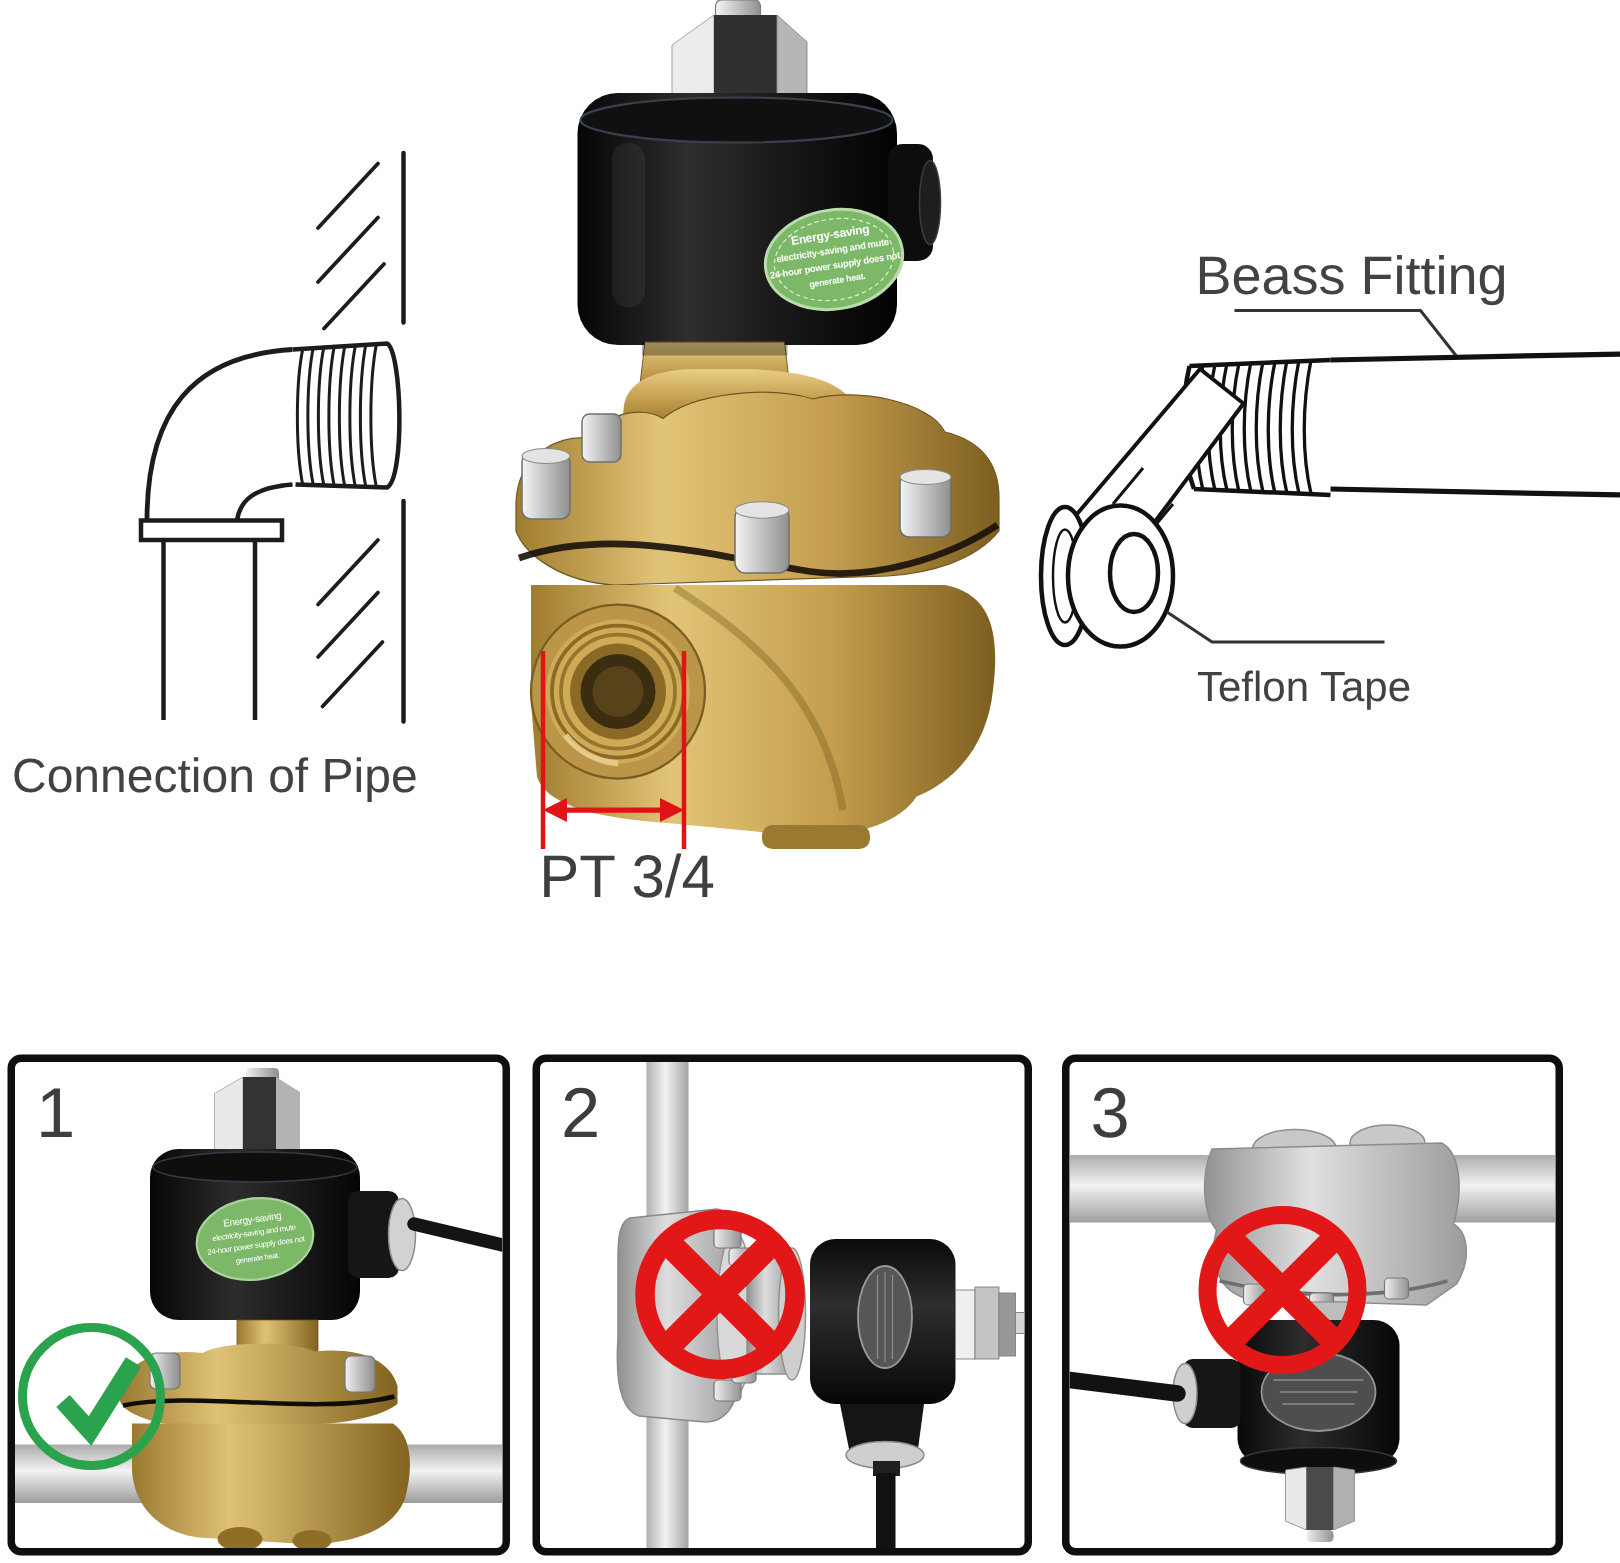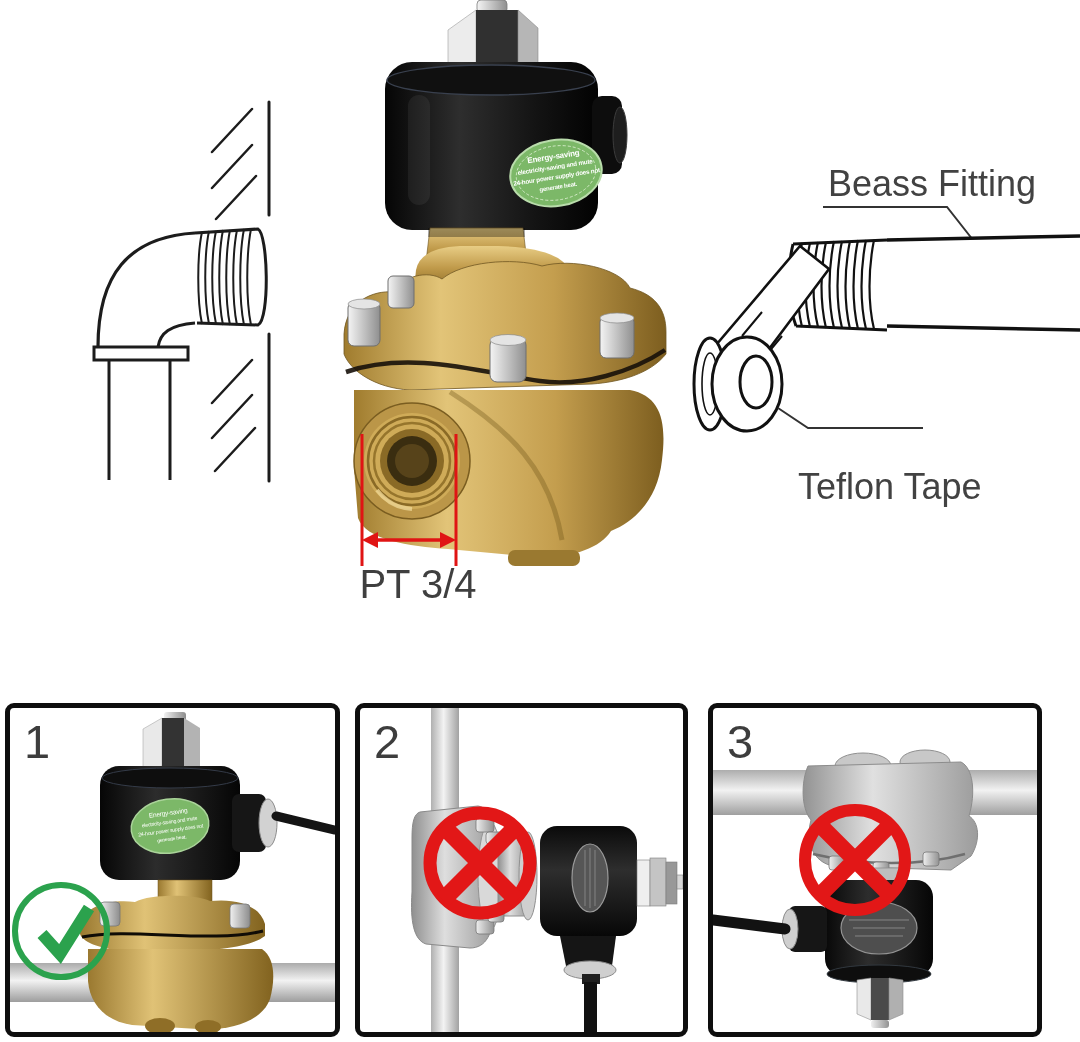--- a/index.html
+++ b/index.html
@@ -1,21 +1,21 @@
 <!DOCTYPE html>
 <html><head>
 <meta charset="utf-8">
 <style>
   html,body{margin:0;padding:0;background:#fff;}
   .stage{position:relative;width:1080px;height:1042px;background:#ffffff;overflow:hidden;
          font-family:"Liberation Sans","DejaVu Sans",sans-serif;}
   .abs{position:absolute;}
   .lbl{color:#424242;white-space:nowrap;}
-  .lbl-fitting{left:797px;top:163px;font-size:36px;margin-left:31px;}
-  .lbl-tape{left:798px;top:466px;font-size:36px;}
+  .lbl-fitting{left:797px;top:163px;font-size:36px;}
+  .lbl-tape{left:798px;top:442px;font-size:28px;}
   .lbl-connection{left:8px;top:499px;font-size:32px;}
   .caption{left:0;top:632px;width:1080px;text-align:center;font-size:30px;color:#3e3e3e;}
   .panel{position:absolute;top:703px;height:334px;border:5px solid #0e0e0e;border-radius:9px;
          background:#fff;box-sizing:border-box;overflow:hidden;}
   .panel-1{left:5px;width:335px;}
   .panel-2{left:355px;width:333px;}
   .panel-3{left:708px;width:334px;}
   .panel svg{position:absolute;left:0;top:0;}
   .panel-num{position:absolute;top:6px;left:14px;font-size:47px;color:#3d3d3d;}
   svg text{font-family:"Liberation Sans","DejaVu Sans",sans-serif;}
@@ -41,20 +41,21 @@
       <path d="M99,265 V385 M160,265 V385" stroke="#1c1c1c" stroke-width="3" fill="none"></path>
       <g>
         <path d="M185,138 L248,134 C258,139 260,224 248,230 L187,228" fill="#fff" stroke="#1c1c1c" stroke-width="3"></path>
         <path d="M192,137 C187,160 187,205 192,229 M199,136 C194,160 194,205 199,229
                  M206,136 C201,160 201,205 206,229 M213,135 C208,160 208,206 213,230
                  M220,135 C215,160 215,206 220,230 M227,135 C222,160 222,206 227,230
                  M234,134 C229,160 229,206 234,230 M241,134 C236,160 236,206 241,230" stroke="#1c1c1c" stroke-width="2" fill="none"></path>
       </g>
     </g>
   </svg>
+  <div class="abs lbl lbl-connection">Connection of Pipe</div>
 
   <svg class="abs" style="left:330px;top:0" width="370" height="610" viewBox="0 0 370 610">
     <defs>
       <linearGradient id="m-silver" x1="0" y1="0" x2="1" y2="0">
         <stop offset="0" stop-color="#f4f4f4"></stop>
           <stop offset="0.5" stop-color="#c2c2c2"></stop>
           <stop offset="1" stop-color="#8f8f8f"></stop>
       </linearGradient>
       <linearGradient id="m-coil" x1="0" y1="0" x2="1" y2="0">
         <stop offset="0" stop-color="#050505"></stop>

